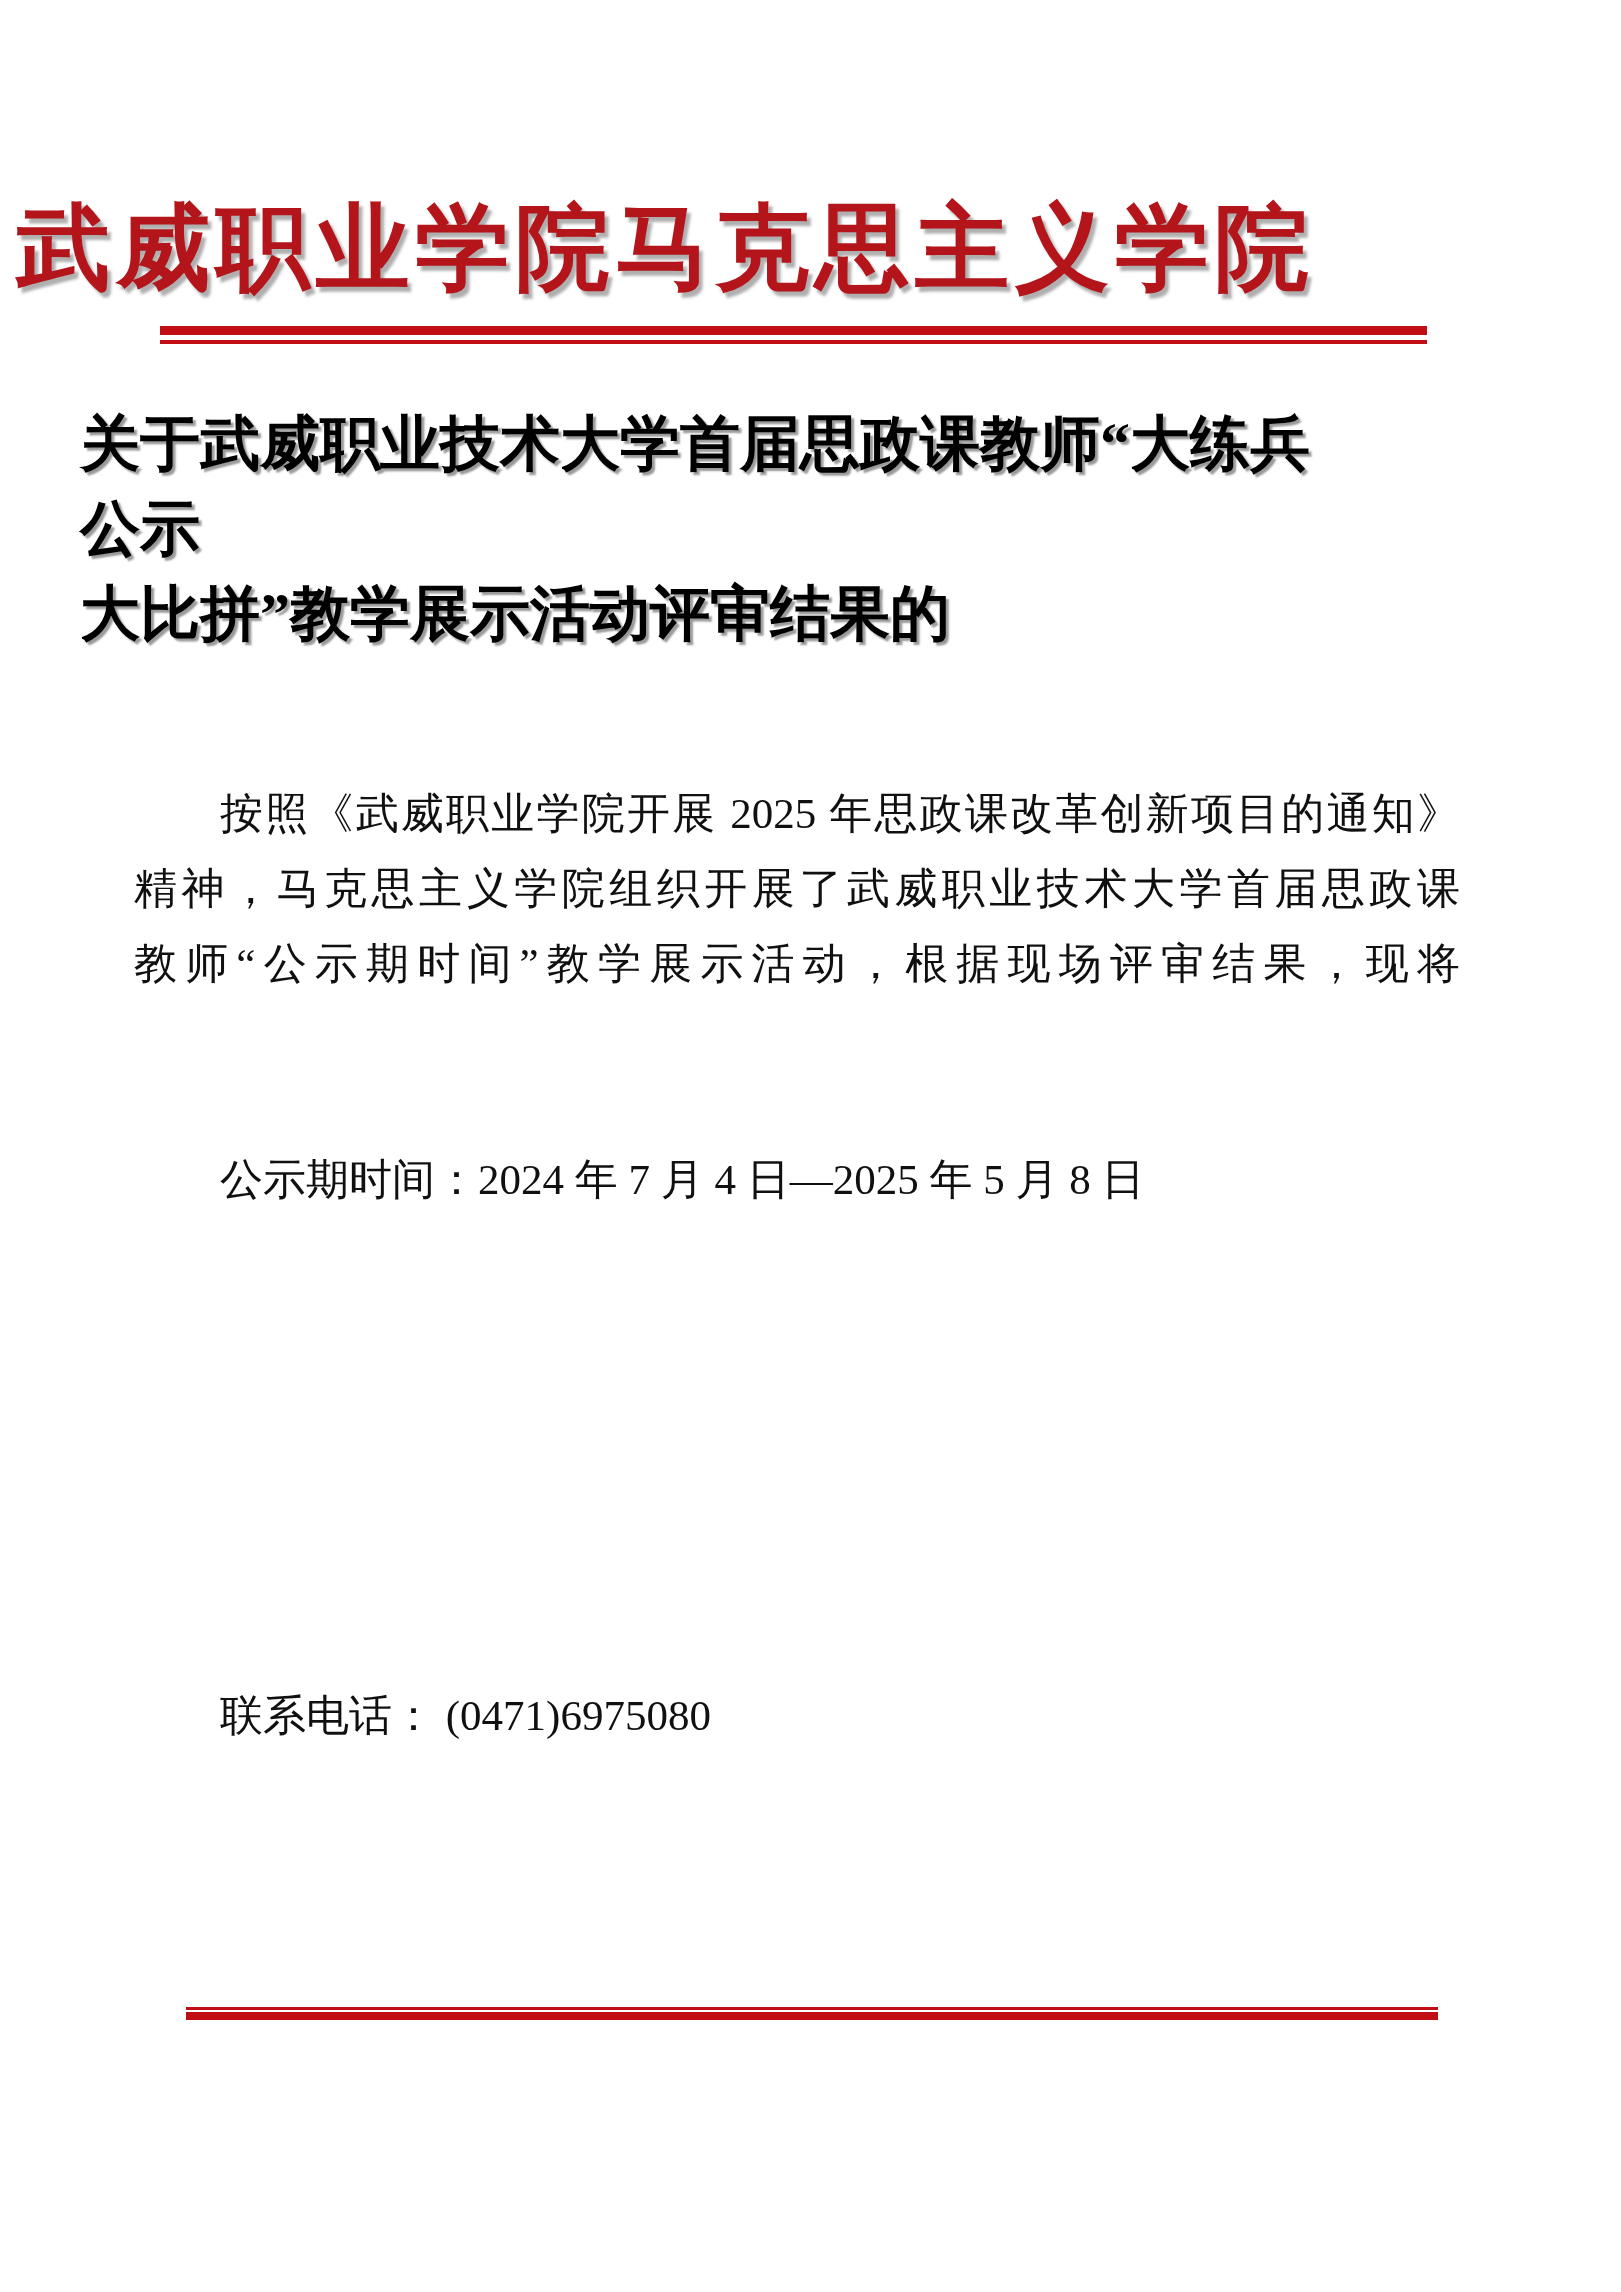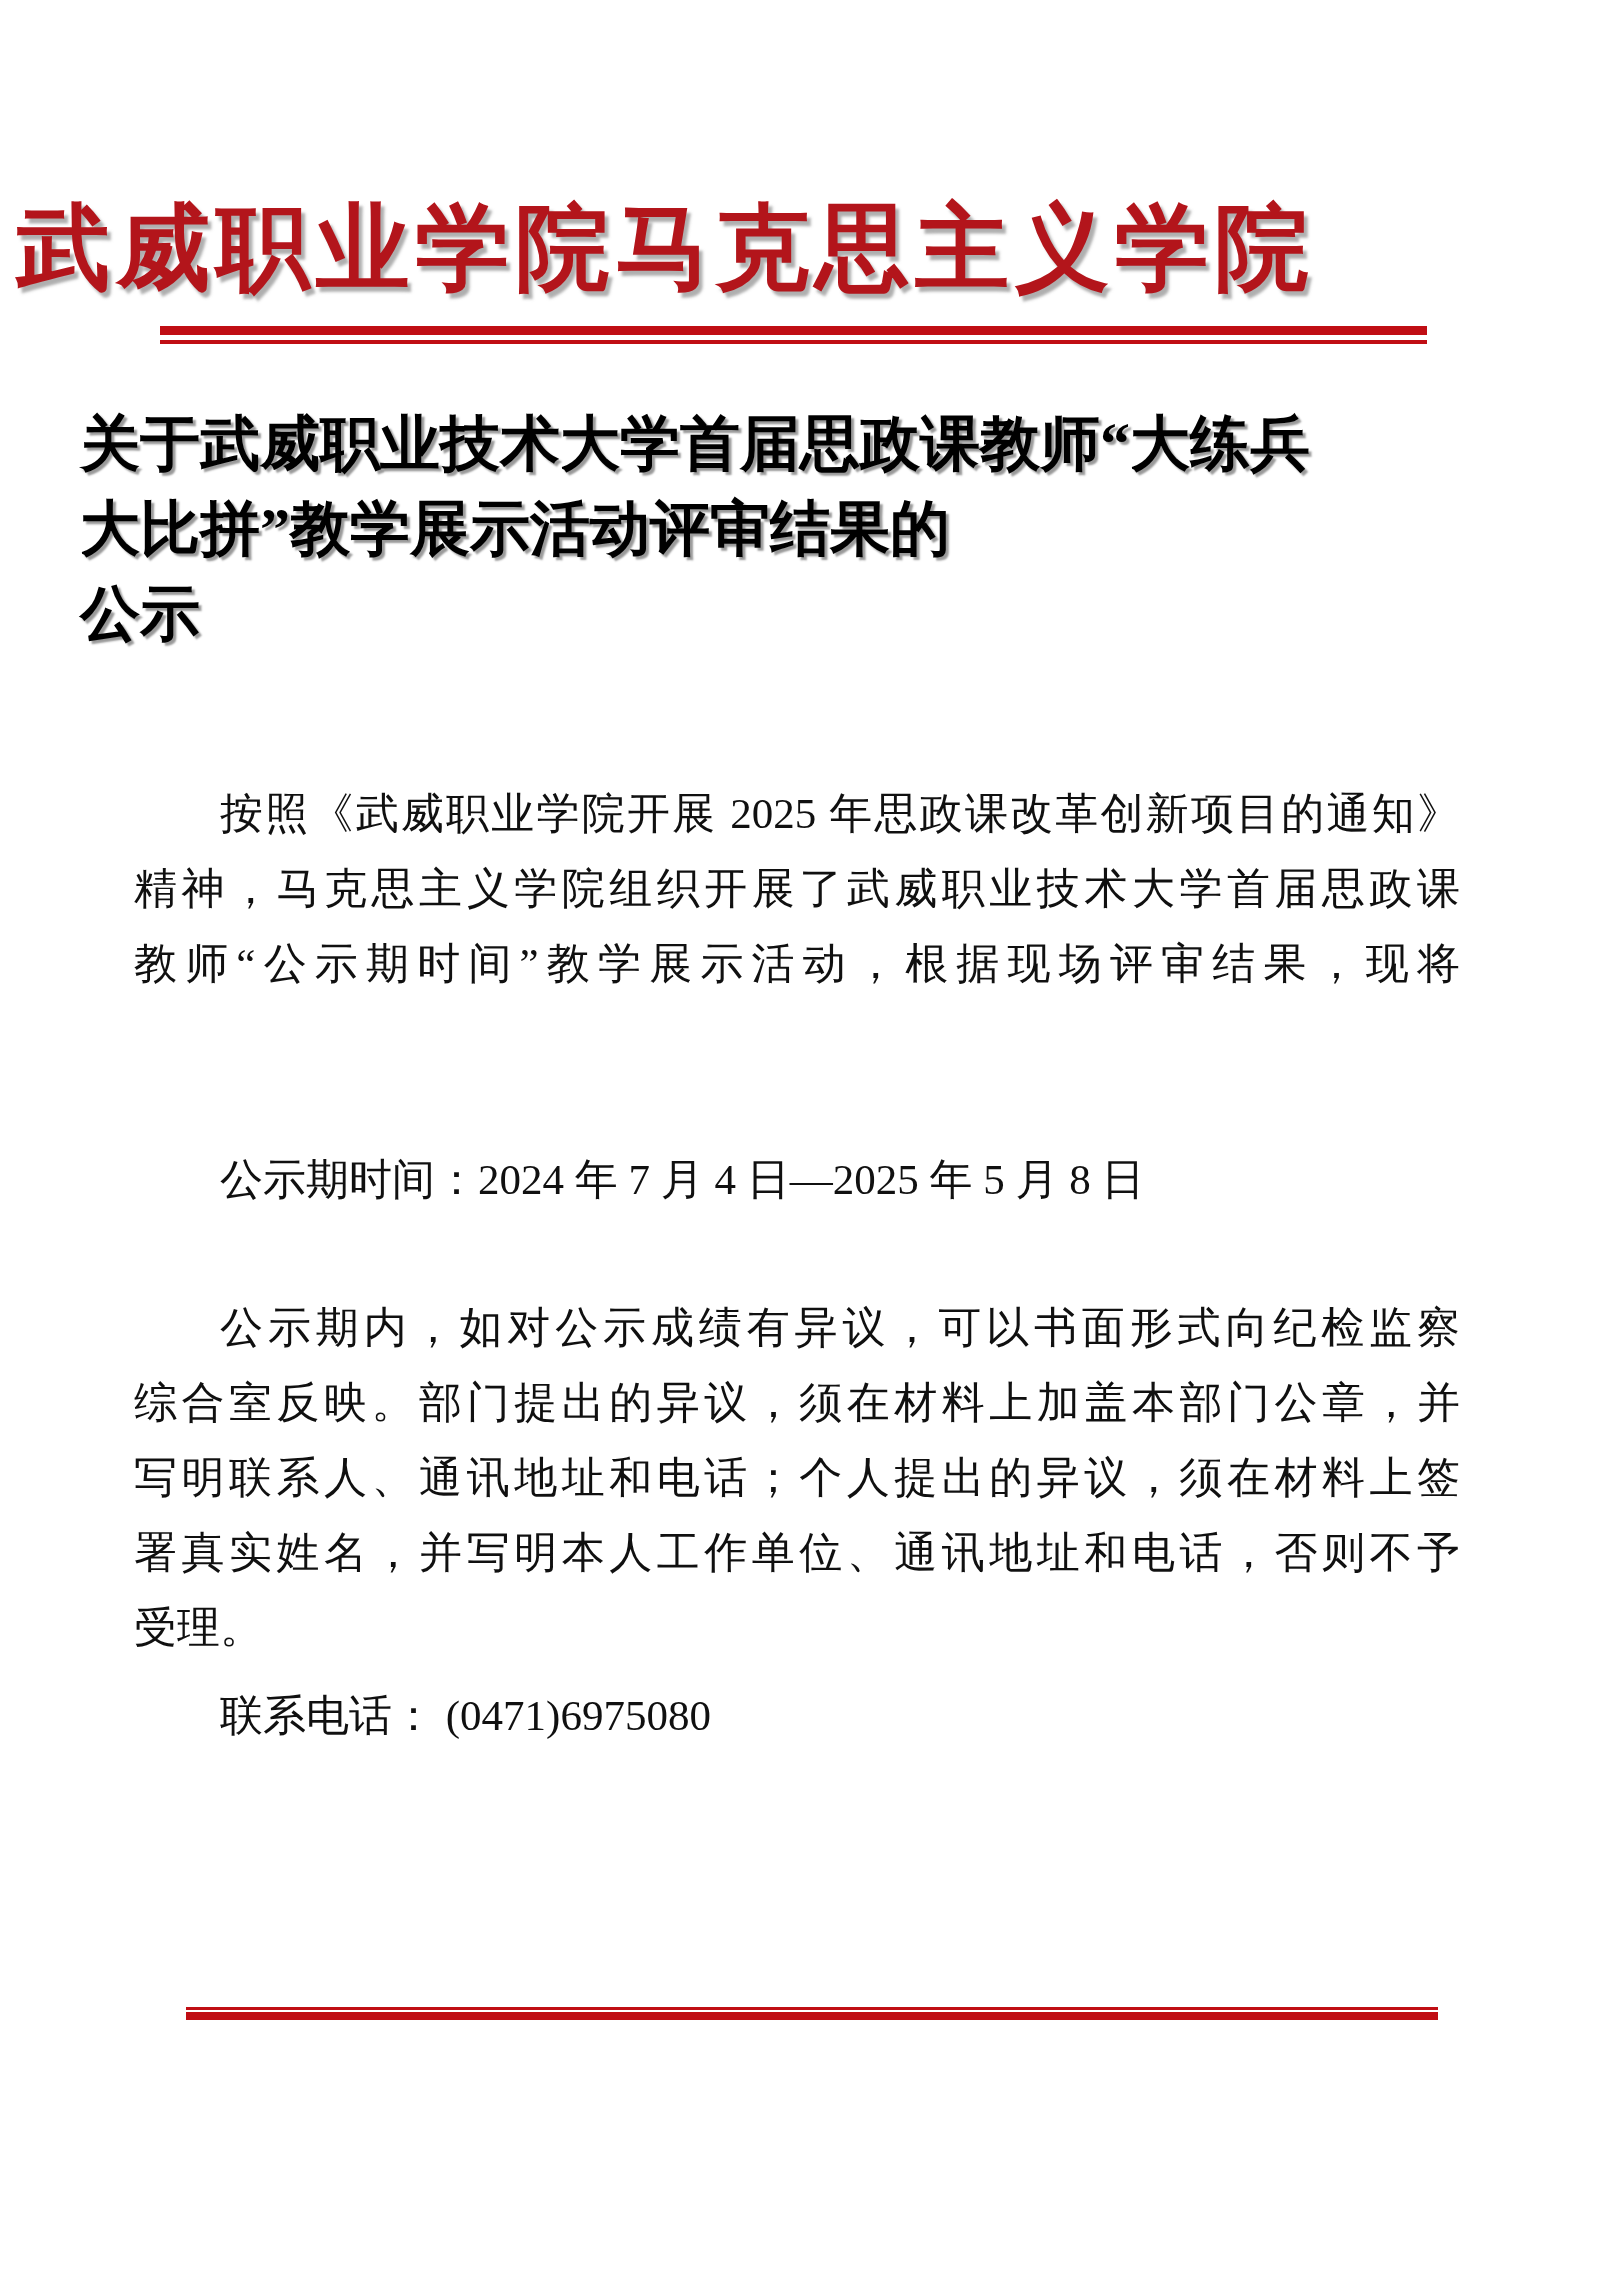--- a/index.html
+++ b/index.html
@@ -75,41 +75,34 @@
 
   <div class="org-title">武威职业学院马克思主义学院</div>
 
   <div class="rule-top">
     <div class="bar-thick"></div>
     <div class="bar-thin"></div>
   </div>
 
   <div class="doc-title">
     <div class="t-line">关于武威职业技术大学首届思政课教师“大练兵</div>
+    <div class="t-line">公示</div>
     <div class="t-line">大比拼”教学展示活动评审结果的</div>
-    <div class="t-line">公示</div>
   </div>
 
   <div class="para p1">
     <div class="line first">按照《武威职业学院开展 2025 年思政课改革创新项目的通知》</div>
     <div class="line">精神，马克思主义学院组织开展了武威职业技术大学首届思政课</div>
     <div class="line">教师“公示期时间”教学展示活动，根据现场评审结果，现将</div>
   </div>
 
   <div class="para p2">
     <div class="line first end">公示期时间：2024 年 7 月 4 日—2025 年 5 月 8 日</div>
   </div>
 
-  <div class="para p3">
-    <div class="line first">公示期内，如对公示成绩有异议，可以书面形式向纪检监察</div>
-    <div class="line">综合室反映。部门提出的异议，须在材料上加盖本部门公章，并</div>
-    <div class="line">写明联系人、通讯地址和电话；个人提出的异议，须在材料上签</div>
-    <div class="line">署真实姓名，并写明本人工作单位、通讯地址和电话，否则不予</div>
-    <div class="line end">受理。</div>
-  </div>
 
   <div class="para p4">
     <div class="line first end">联系电话： (0471)6975080</div>
   </div>
 
   <div class="rule-bottom">
     <div class="bar-thin"></div>
     <div class="bar-thick"></div>
   </div>
 

